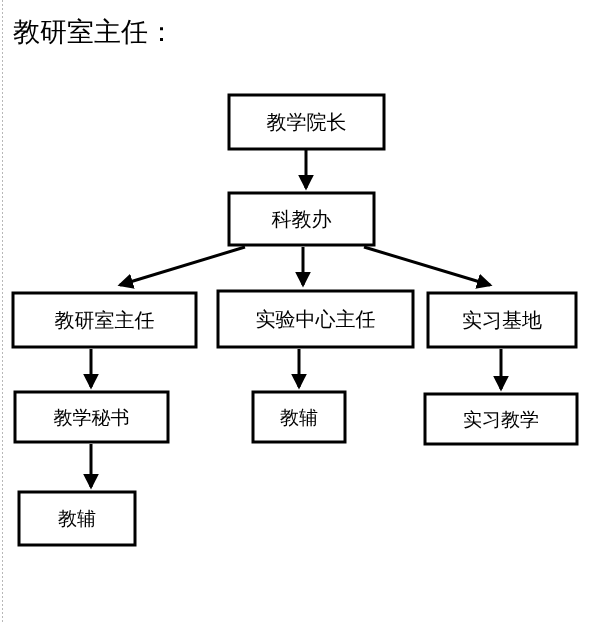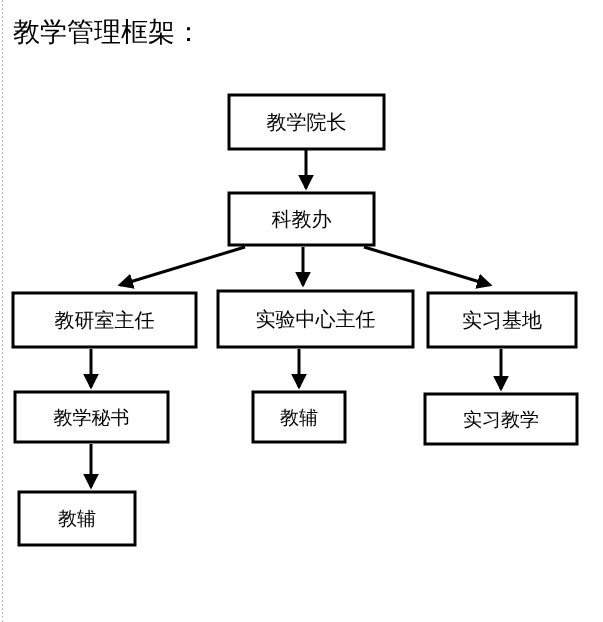--- a/index.html
+++ b/index.html
@@ -66,21 +66,21 @@
     stroke: none;
   }
 </style>
 </head>
 <body>
 
 <div id="page">
 
   <div id="left-margin-rule"></div>
 
-  <div id="diagram-title">教学管理框架：</div>
+  <div id="diagram-title">教研室主任：</div>
 
   <svg id="org-chart-svg" viewBox="0 0 603 622">
 
     <defs>
       <marker id="arrow" viewBox="0 0 12 12" refX="10" refY="6" markerWidth="5.2" markerHeight="5.2" orient="auto-start-reverse">
         <path d="M 0 0 L 12 6 L 0 12 z" class="arrow-head"></path>
       </marker>
     </defs>
 
     <g>

